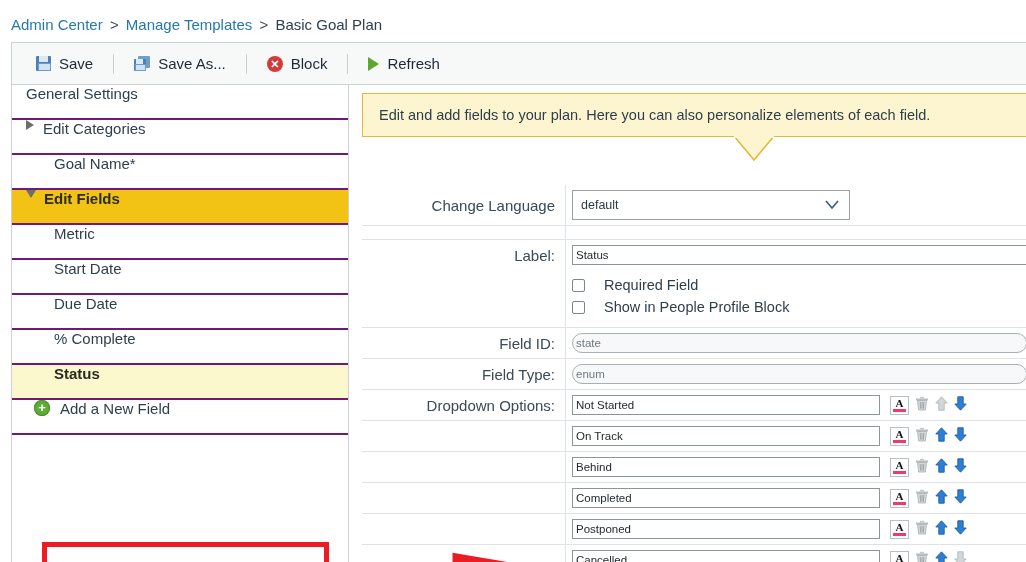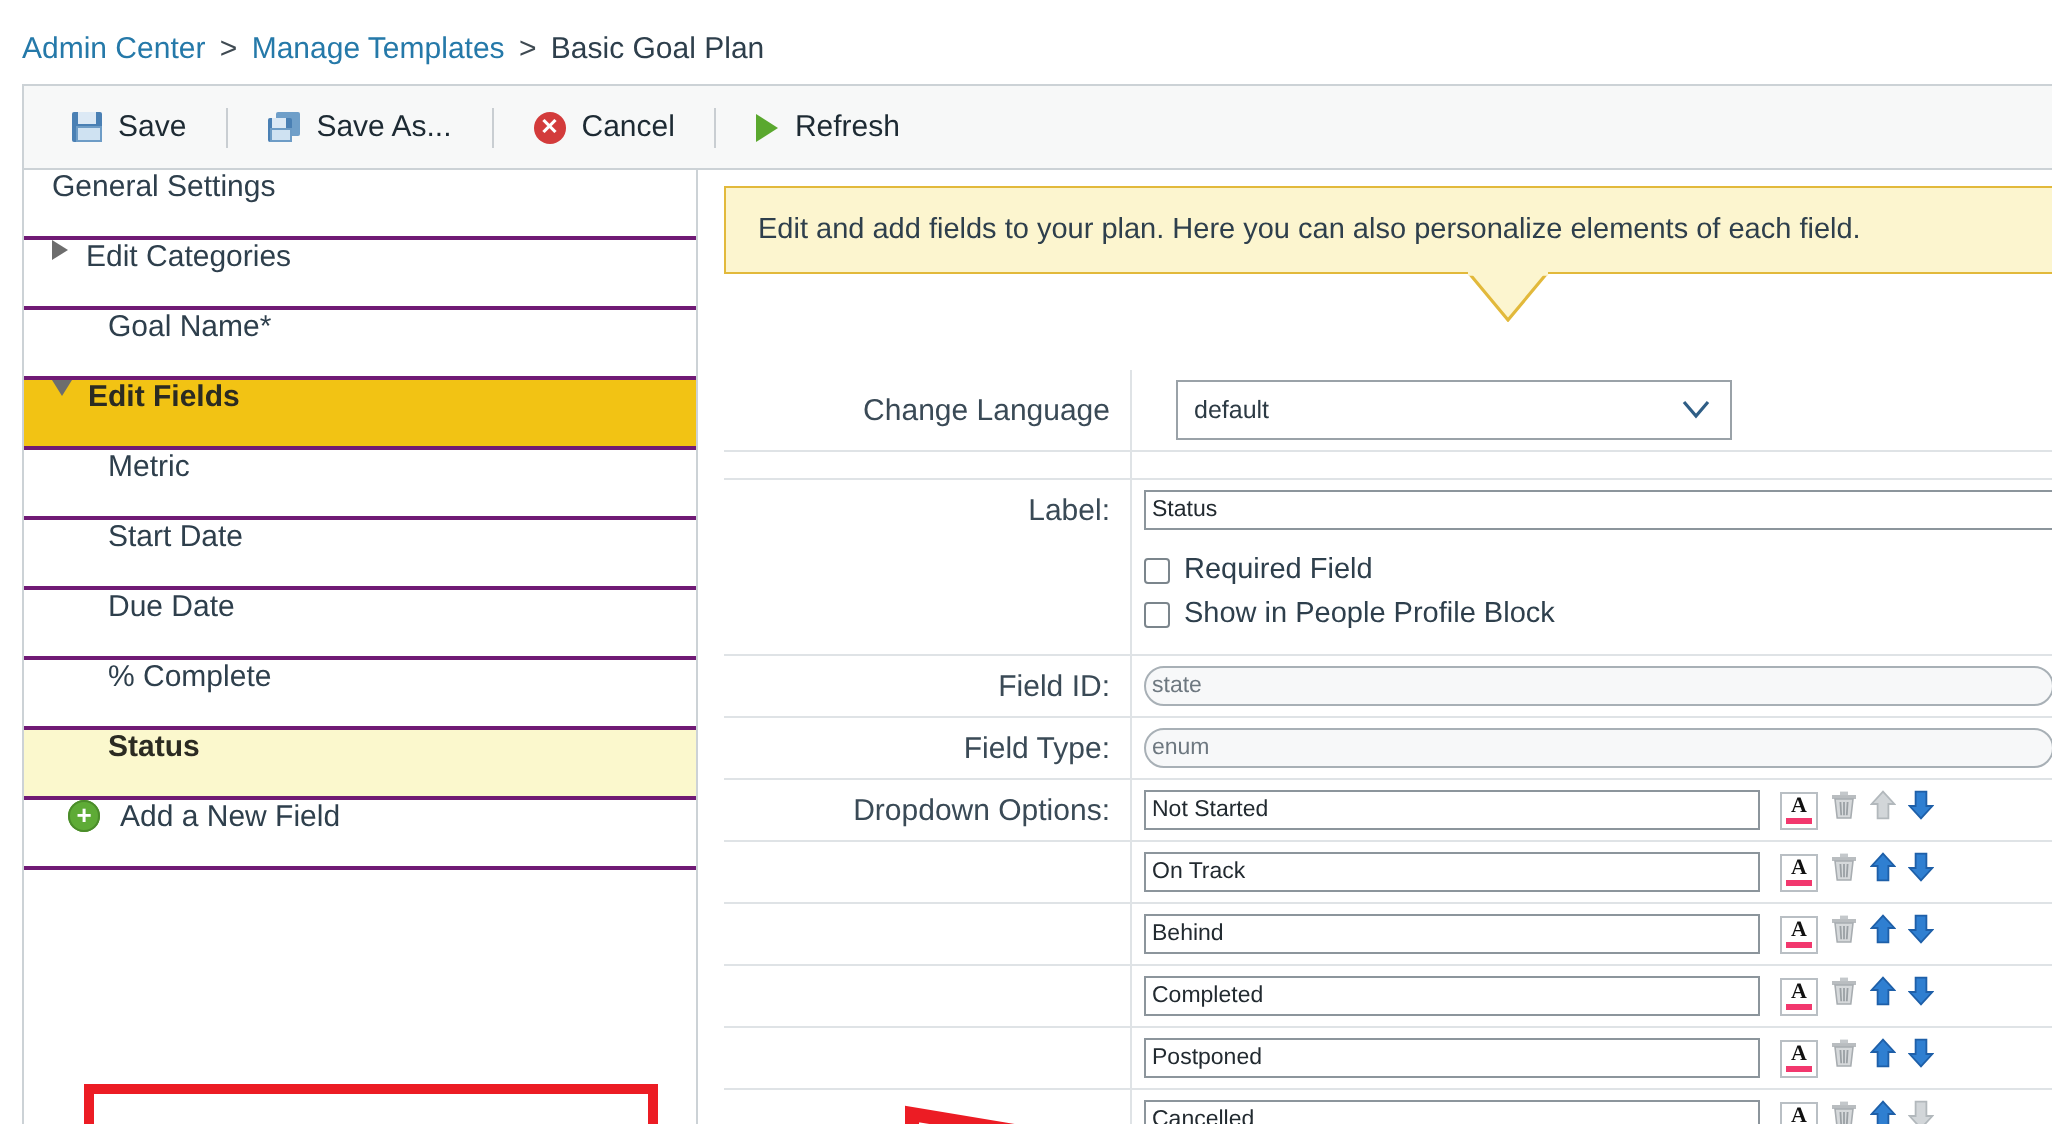--- a/index.html
+++ b/index.html
@@ -111,32 +111,31 @@
     border-right: 1px solid #dfe3e6;
   }
   .flabel.top { align-items: flex-start; padding-top: 7px; }
   .fctl { flex: 1; padding: 5px 0 5px 6px; display: flex; align-items: center; }
 
   .sel {
     position: relative; width: 278px; height: 30px;
     border: 1px solid #9aa2a8; background: #fff;
     font-size: 12.5px; color: #2c3a44; display: flex; align-items: center; padding-left: 8px;
     cursor: pointer;
-    margin-left: 16px;
   }
   .sel .chev { position: absolute; right: 10px; top: 9px; }
 
   .txt {
     width: 455px; height: 20px; border: 1px solid #8c959c; background: #fff;
     font-size: 11.5px; color: #222a30; padding: 1px 3px; line-height: 17px;
   }
   .txt.ro { background: #f7f8f9; color: #6e7880; border-color: #a8b0b6; border-radius: 10px; }
   .txt.wide { width: 455px; }
 
-  .chkrow { display: flex; align-items: center; gap: 7px; font-size: 14.5px; color: #2e3f4c; margin: 3px 0; cursor: pointer; }
+  .chkrow { display: flex; align-items: center; gap: 19px; font-size: 14.5px; color: #2e3f4c; margin: 3px 0; cursor: pointer; }
   .chk { width: 13px; height: 13px; border: 1px solid #7b858c; background: #fff; border-radius: 2px; flex: none; }
 
   .optrow { display: flex; align-items: center; gap: 0; }
   .optrow .txt { width: 308px; }
   .opt-icons { display: flex; align-items: center; gap: 6px; margin-left: 10px; }
 
   .ic-fontcolor { width: 19px; height: 19px; border: 1px solid #b9bfc4; background: #fff; position: relative; cursor: pointer; }
   .ic-fontcolor .a { position: absolute; left: 0; right: 0; top: 0px; text-align: center; font-size: 11px; font-weight: bold; color: #111; font-family: "Liberation Serif", serif; line-height: 12px; }
   .ic-fontcolor .bar { position: absolute; left: 2px; right: 2px; bottom: 2px; height: 3px; background: #f2386e; }
 
@@ -166,21 +165,21 @@
       <div class="tbtn">
         <span class="ic ic-floppy2">
           <span class="f-back"></span>
             <span class="f-front"></span>
         </span>
         <span>Save As...</span>
       </div>
       <div class="tbsep"></div>
       <div class="tbtn">
         <span class="ic ic-cancel">✕</span>
-        <span>Cancel</span>
+        <span>Block</span>
       </div>
       <div class="tbsep"></div>
       <div class="tbtn">
         <span class="ic ic-play"></span>
         <span>Refresh</span>
       </div>
     </div>
 
     <div class="body-split">
 

